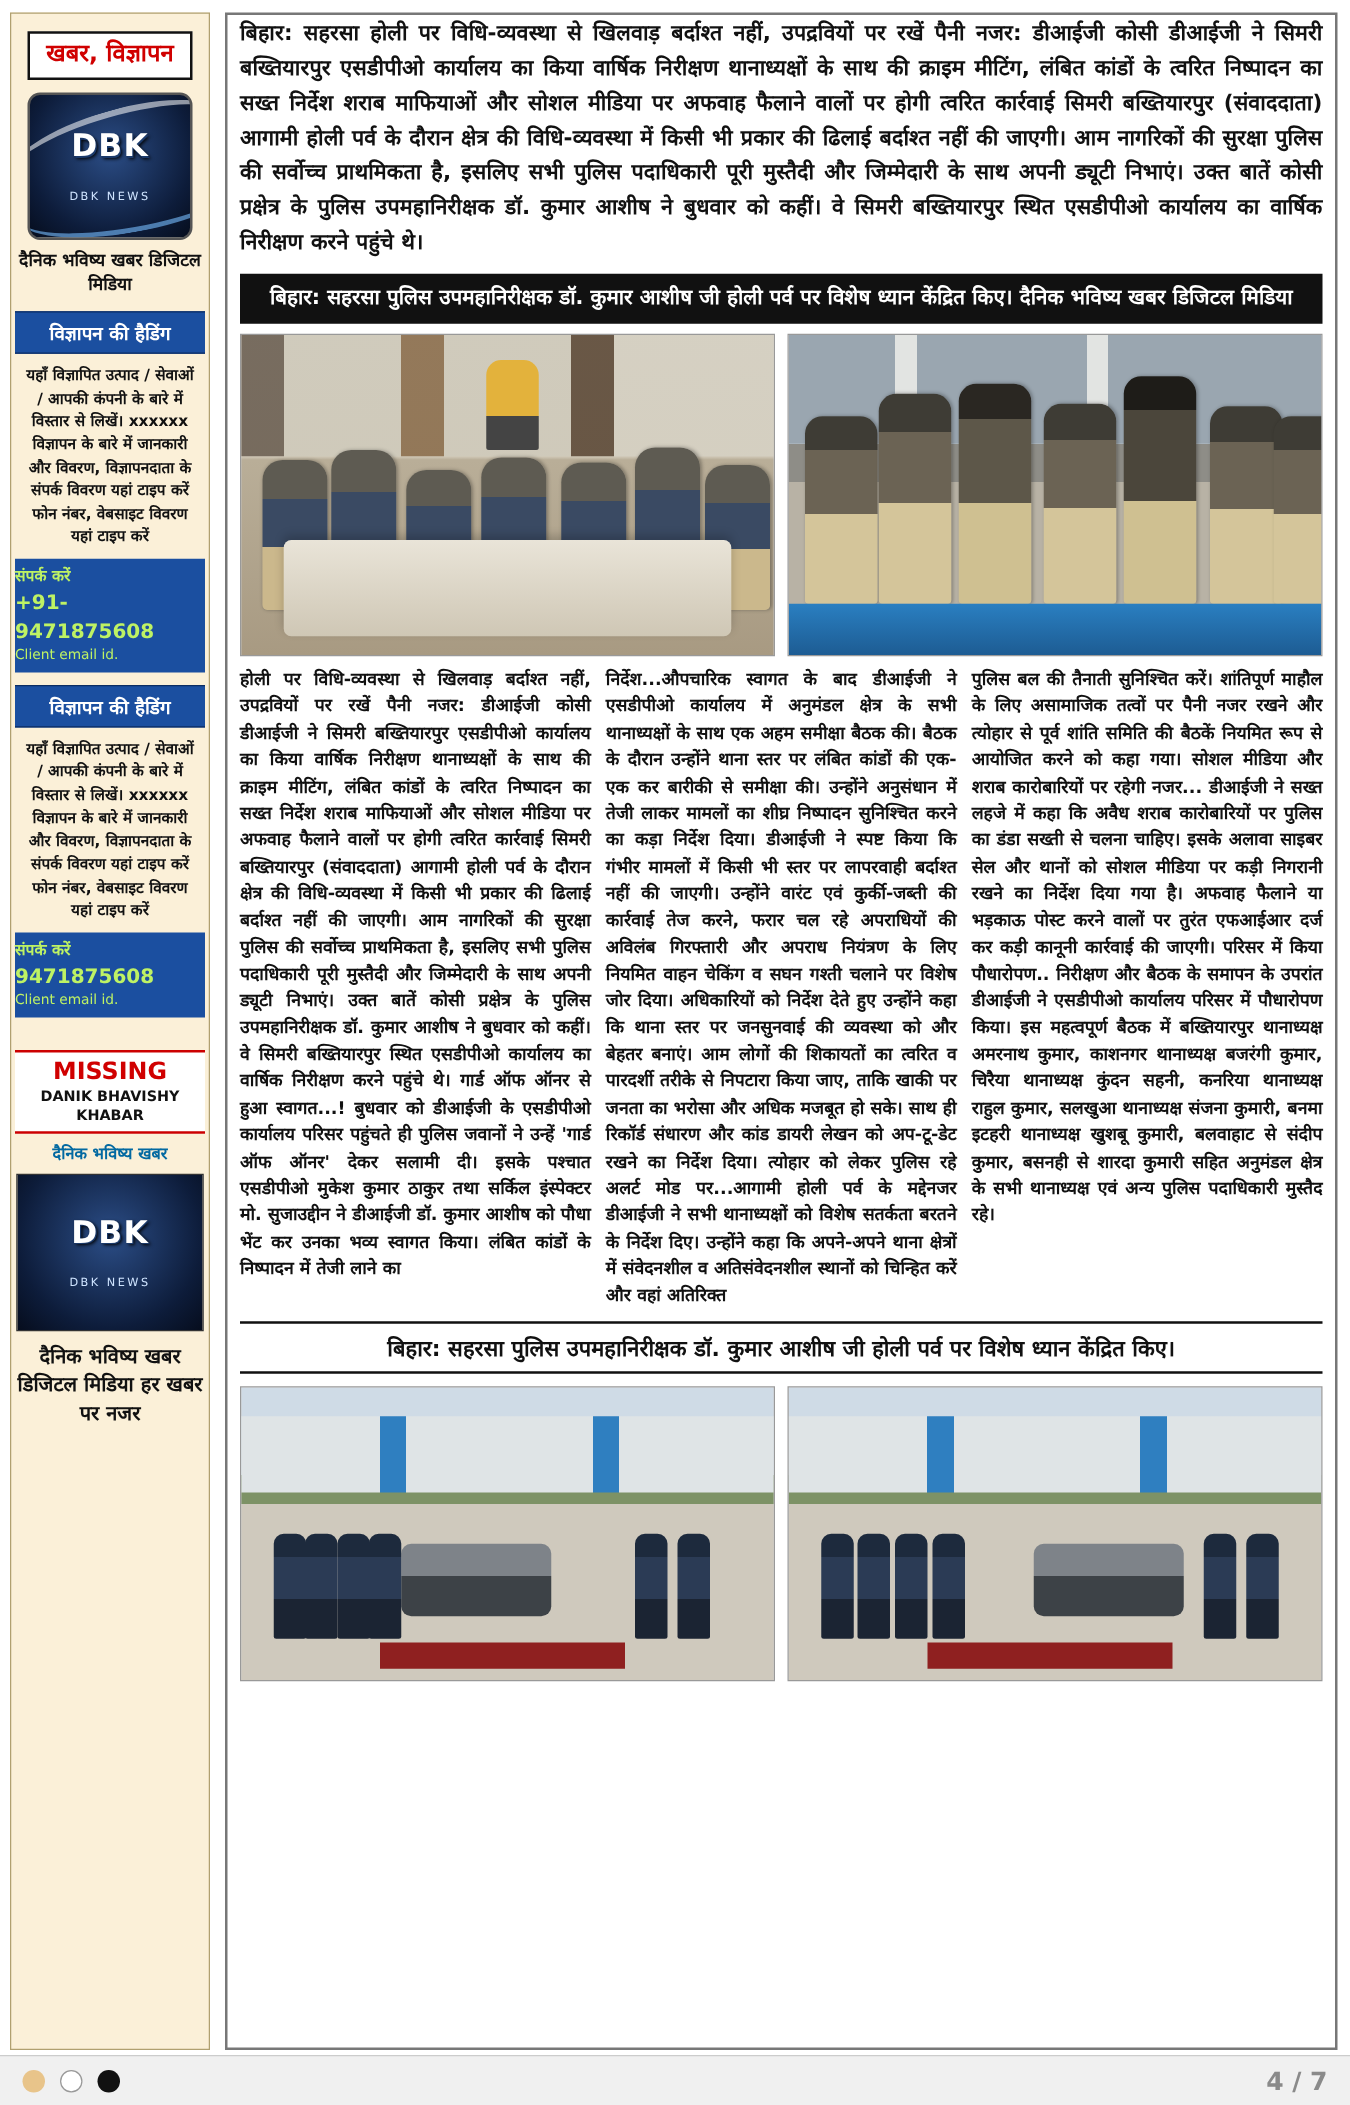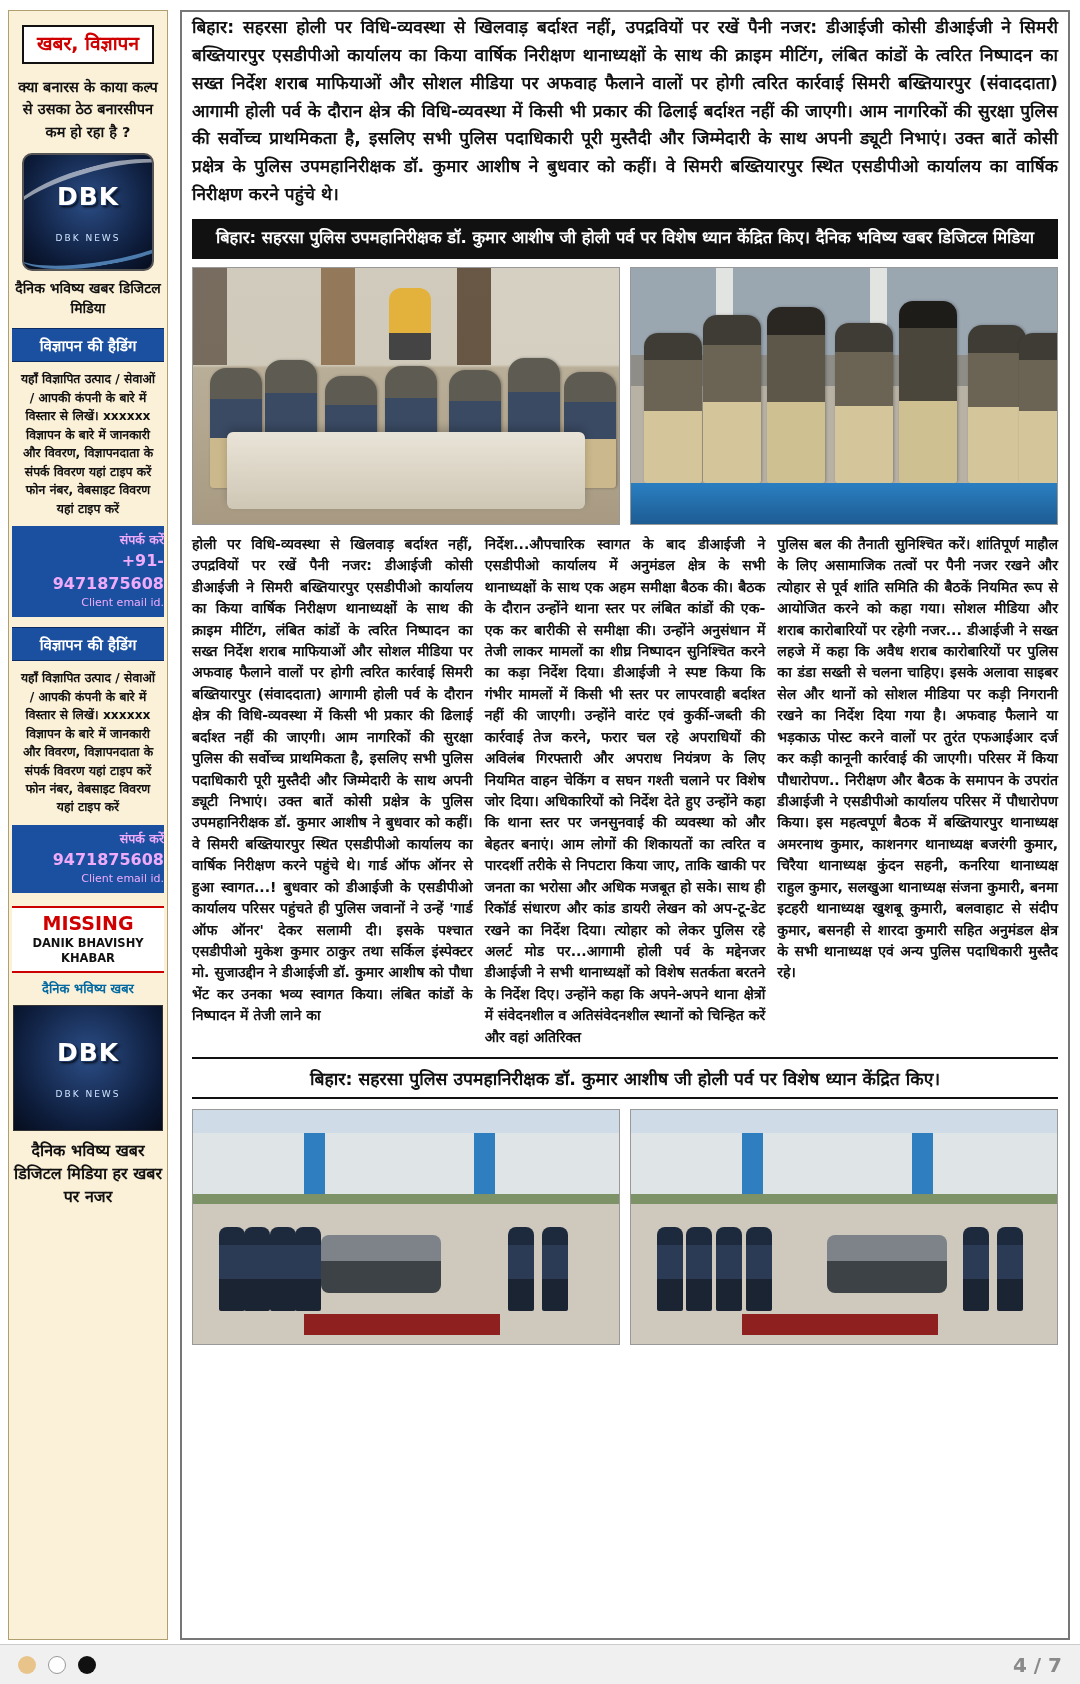--- a/index.html
+++ b/index.html
@@ -106,31 +106,31 @@
     line-height: 1.5;
     color: #111;
     text-align: center;
     padding: 8px 4px 2px;
     font-weight: bold;
   }
   .contact {
     margin-top: 6px;
     width: 152px;
     background: #1b4fa0;
-    color: #f0abfc;
-    text-align: right;
+    color: #bef264;
+    text-align: left;
     font-size: 12.5px;
     padding: 5px 0 6px;
     font-weight: bold;
     line-height: 1.45;
   }
   .contact .phone { font-size: 16px; }
   .contact .mail { font-size: 11px; font-weight: normal; }
   .missing {
-    margin-top: 13px;
+    margin-top: 26px;
     width: 152px;
     background: #ffffff;
     border-top: 2px solid #c00;
     border-bottom: 2px solid #c00;
     text-align: center;
     padding: 4px 0 5px;
   }
   .missing .t1 { color: #d00000; font-size: 19px; font-weight: bold; }
   .missing .t2 { color: #111; font-size: 11.5px; font-weight: bold; line-height: 1.3; margin-top: 2px;}
   .missing2 {
@@ -317,21 +317,20 @@
 </style>
 </head>
 <body>
 
 <div class="page">
 
   <div class="sidebar">
 
     <div class="ad-head">खबर, विज्ञापन</div>
 
-    <div class="ad-tag">क्या बनारस के काया कल्प से उसका ठेठ बनारसीपन कम हो रहा है ?</div>
 
     <div class="logo-box">
       <div class="swoosh"></div>
       <div class="swoosh2"></div>
       <div class="logo-main">DBK</div>
       <div class="logo-sub">DBK NEWS</div>
     </div>
 
     <div class="logo-cap">दैनिक भविष्य खबर डिजिटल मिडिया</div>
 

